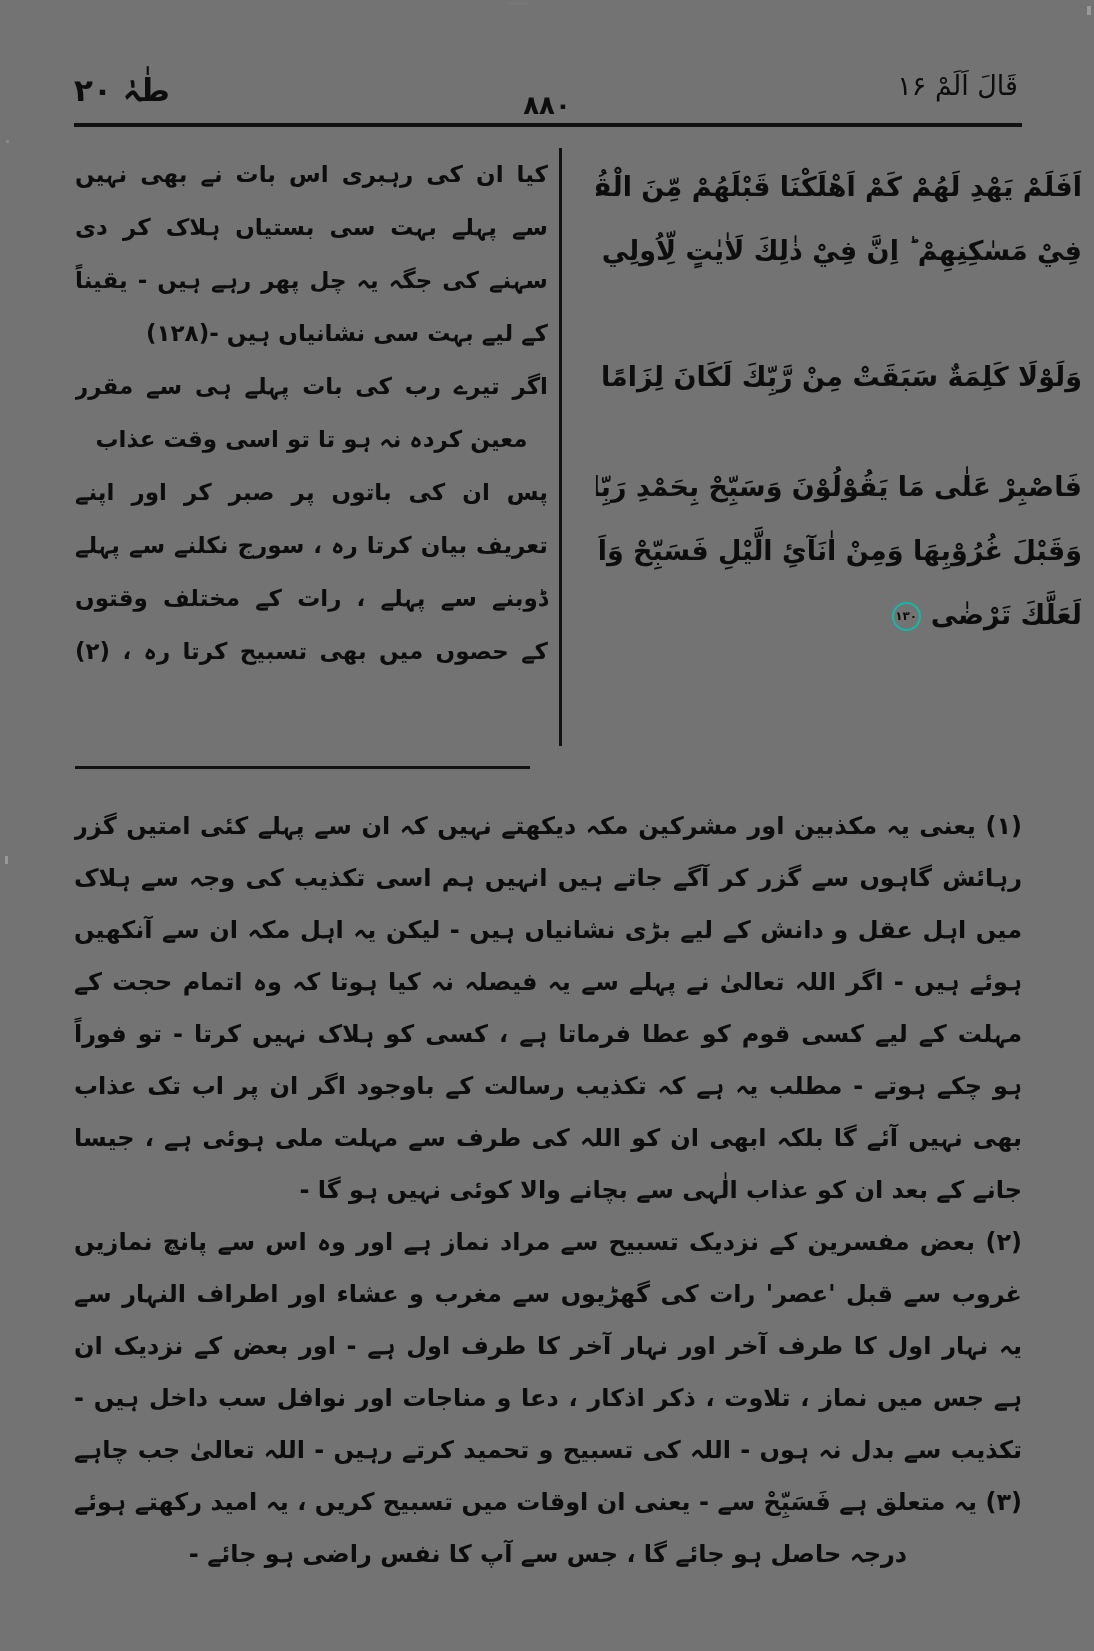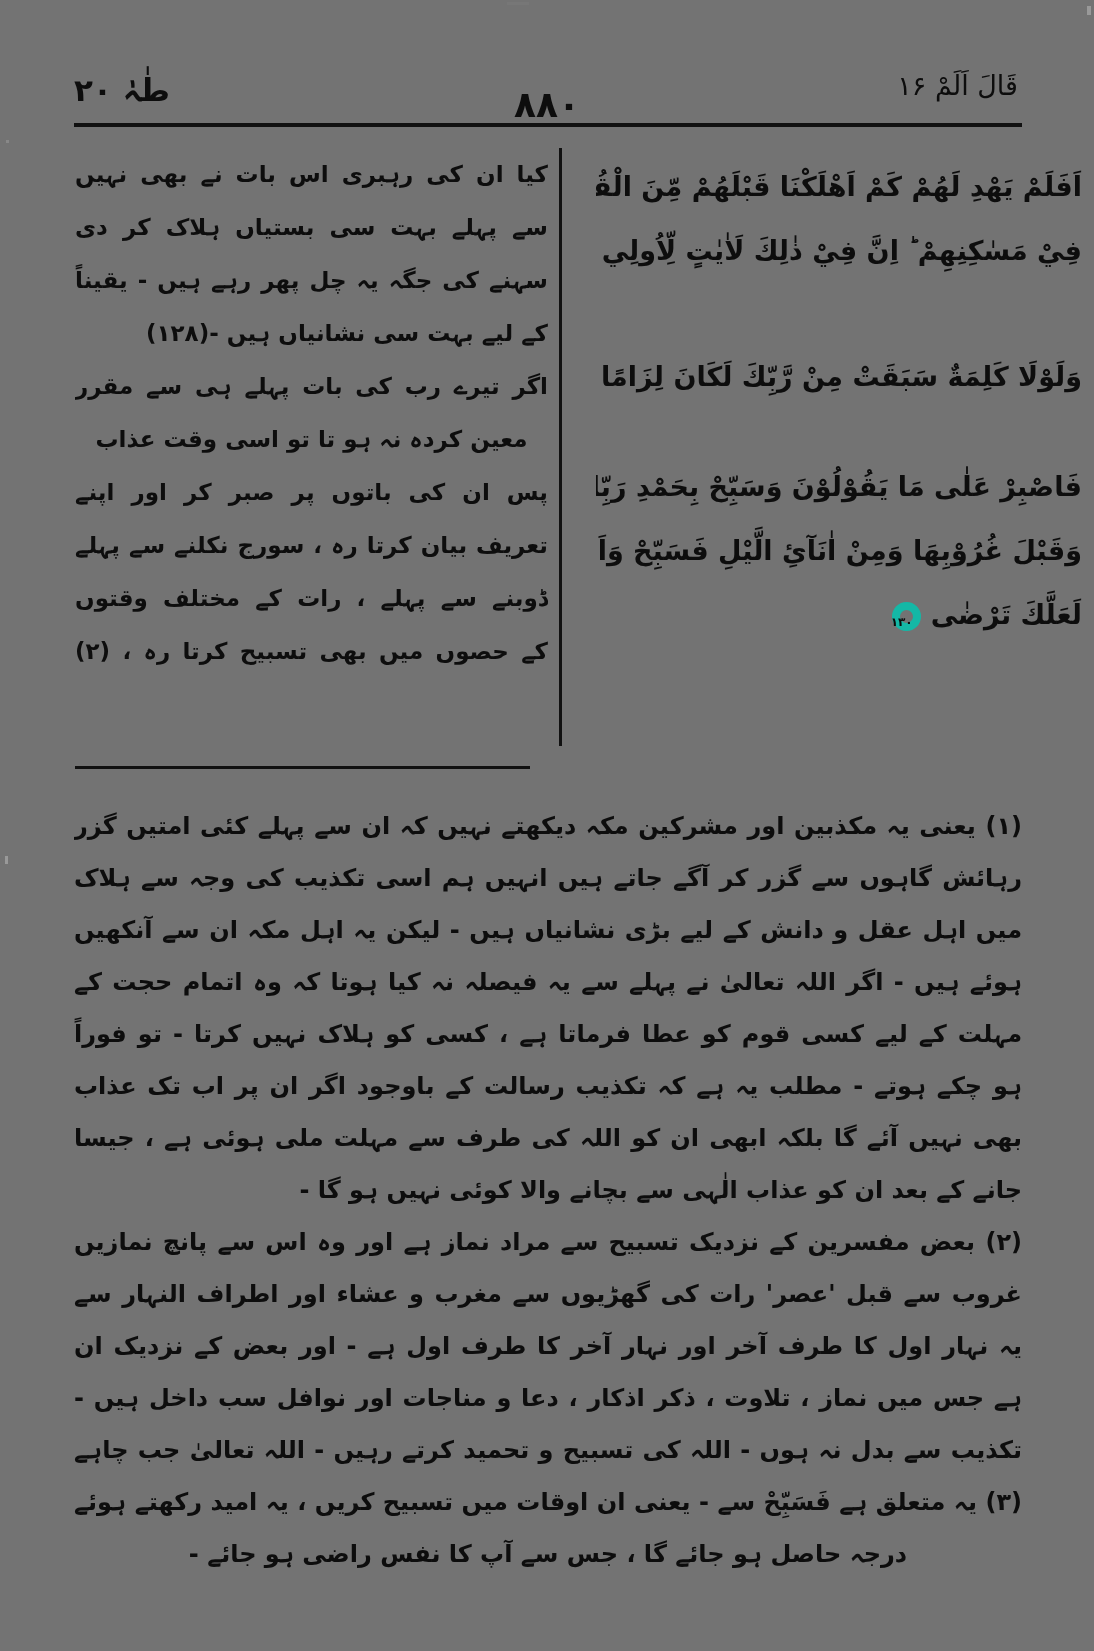--- a/index.html
+++ b/index.html
@@ -13,37 +13,37 @@
 
   
   .artifact{position:absolute;background:#777;}
   .artifact-top-dash{top:2px;left:507px;width:22px;height:3px;}
   .artifact-corner{top:6px;left:1087px;width:4px;height:9px;background:#999;}
   .artifact-speck1{top:140px;left:6px;width:3px;height:3px;background:#888;}
   .artifact-speck2{top:856px;left:5px;width:3px;height:8px;background:#999;}
 
   
   .header-left{position:absolute;top:72px;left:74px;font-size:31px;font-weight:bold;direction:rtl;white-space:nowrap;}
-  .header-center{position:absolute;top:84px;left:487px;width:120px;text-align:center;font-size:36px;font-weight:bold;}
+  .header-center{position:absolute;top:90px;left:487px;width:120px;text-align:center;font-size:26px;font-weight:bold;}
   .header-right{position:absolute;top:70px;right:76px;font-size:27px;font-weight:normal;direction:rtl;white-space:nowrap;}
   .header-rule{position:absolute;top:123px;left:74px;width:948px;height:4px;background:#111;}
 
   
   .main-divider{position:absolute;top:148px;left:559px;width:3px;height:598px;background:#111;}
 
   .quran-col{
     position:absolute;top:155px;left:596px;width:486px;
     direction:rtl;text-align:right;font-weight:bold;
   }
   .quran-verse{font-size:27px;line-height:64px;}
   .quran-verse + .quran-verse{display:block;}
   .verse-line{white-space:nowrap;overflow:hidden;}
   .verse-num{
     display:inline-block;width:29px;height:29px;box-sizing:border-box;
-    border:8px solid #14b8a6;border-radius:50%;
+    border:2px solid #14b8a6;border-radius:50%;
     font-size:12px;line-height:25px;text-align:center;
     vertical-align:middle;margin-right:10px;font-weight:bold;
   }
 
   .translation-col{position:absolute;top:148px;left:75px;width:473px;direction:rtl;}
   .tr-line{
     font-size:23px;font-weight:bold;height:53px;line-height:53px;
     text-align:justify;text-align-last:justify;overflow:hidden;
   }
   .tr-line.align-right{text-align:center;text-align-last:right;}

